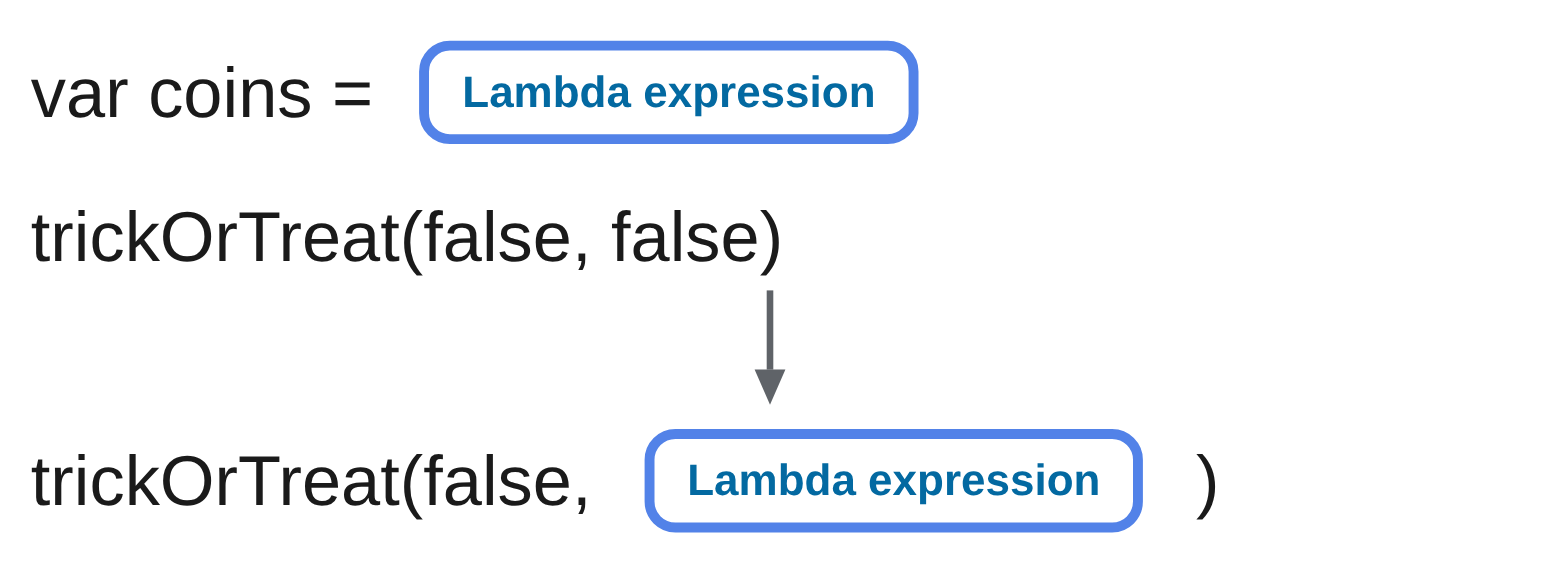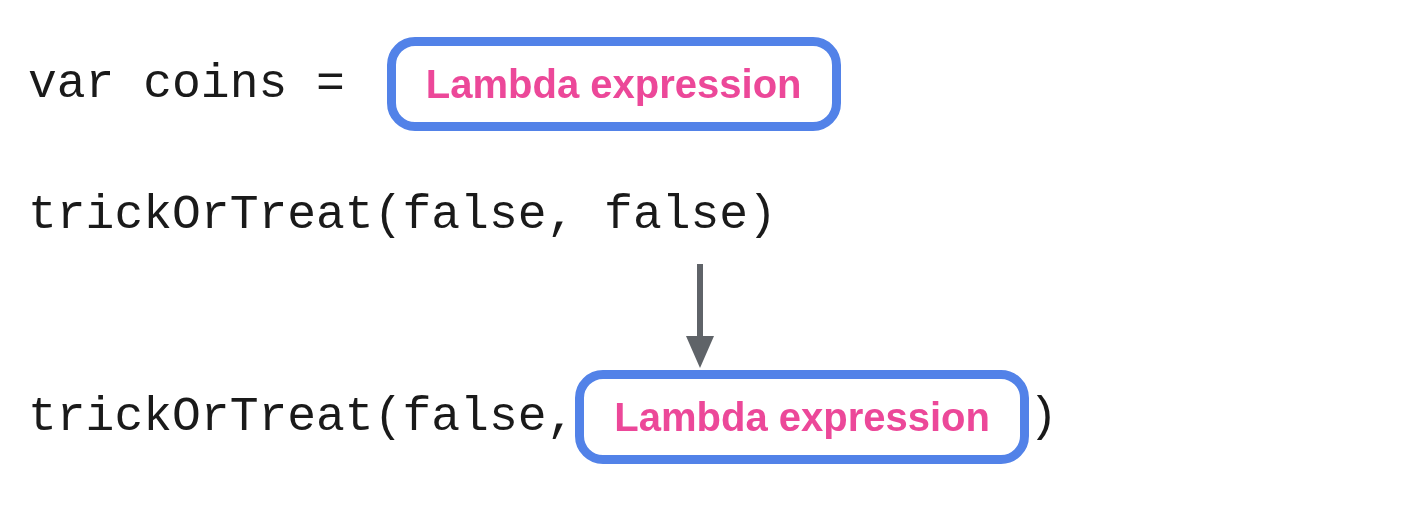--- a/index.html
+++ b/index.html
@@ -16,45 +16,45 @@
     font-family: "Liberation Sans", sans-serif;
   }
   .row {
     position: absolute;
     left: 28px;
     display: flex;
     align-items: center;
   }
   .row-assignment { top: 32px;  height: 104px; gap: 42px; }
   .row-call       { top: 183px; height: 64px; }
-  .row-substituted{ top: 364px; height: 106px; }
+  .row-substituted{ top: 384px; height: 106px; gap: 48px; }
   .code {
-    font-family: Liberation Mono, monospace;
-    font-size: 48px;
+    font-family: Liberation Sans, sans-serif;
+    font-size: 64px;
     line-height: 1;
     color: var(--code-text, #1a1a1a);
     white-space: pre;
     letter-spacing: 0;
   }
   .callout {
     display: inline-flex;
     align-items: center;
     justify-content: center;
     border: 9px solid var(--box-border, #5282e8);
     border-radius: 28px;
     padding: 14px 30px;
     background: #ffffff;
     box-sizing: border-box;
   }
   .callout-label {
     font-family: "Liberation Sans", sans-serif;
     font-weight: bold;
     font-size: 40px;
     line-height: 1.2;
-    color: #ec4899;
+    color: #0369a1;
     white-space: nowrap;
   }
   .arrow {
     position: absolute;
     left: 684px;
     top: 264px;
     width: 32px;
     height: 104px;
     display: flex;
     flex-direction: column;

